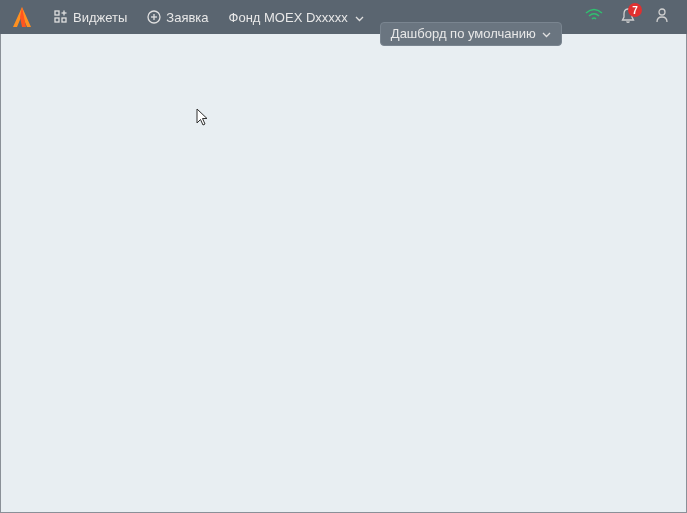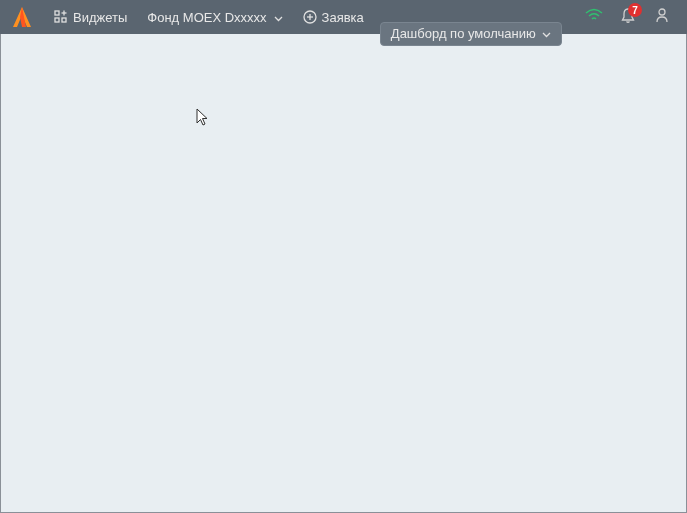--- a/index.html
+++ b/index.html
@@ -130,37 +130,37 @@
         <rect x="1" y="8" width="4" height="4"></rect>
         <rect x="8" y="8" width="4" height="4"></rect>
         <line x1="10" y1="0.5" x2="10" y2="5.5"></line>
         <line x1="7.5" y1="3" x2="12.5" y2="3"></line>
       </svg>
     </span>
     <span>Виджеты</span>
   </div>
 
   <div class="toolbar-item">
-    <span>Фонд MOEX Dxxxxx</span>
-    <span class="chevron">
-      <svg width="9" height="6" viewBox="0 0 9 6" fill="none" stroke="#e0e0e0" stroke-width="1.3">
-        <path d="M1 1 L4.5 4.5 L8 1"></path>
-      </svg>
-    </span>
-  </div>
-
-  <div class="toolbar-item">
     <span class="toolbar-icon">
       <svg width="14" height="14" viewBox="0 0 14 14" fill="none" stroke="#e0e0e0" stroke-width="1.3">
         <circle cx="7" cy="7" r="6"></circle>
         <line x1="7" y1="4" x2="7" y2="10"></line>
         <line x1="4" y1="7" x2="10" y2="7"></line>
       </svg>
     </span>
     <span>Заявка</span>
+  </div>
+
+  <div class="toolbar-item">
+    <span>Фонд MOEX Dxxxxx</span>
+    <span class="chevron">
+      <svg width="9" height="6" viewBox="0 0 9 6" fill="none" stroke="#e0e0e0" stroke-width="1.3">
+        <path d="M1 1 L4.5 4.5 L8 1"></path>
+      </svg>
+    </span>
   </div>
 
   <div class="dashboard-selector">
     <span>Дашборд по умолчанию</span>
     <span class="chevron">
       <svg width="9" height="6" viewBox="0 0 9 6" fill="none" stroke="#e0e0e0" stroke-width="1.3">
         <path d="M1 1 L4.5 4.5 L8 1"></path>
       </svg>
     </span>
   </div>

